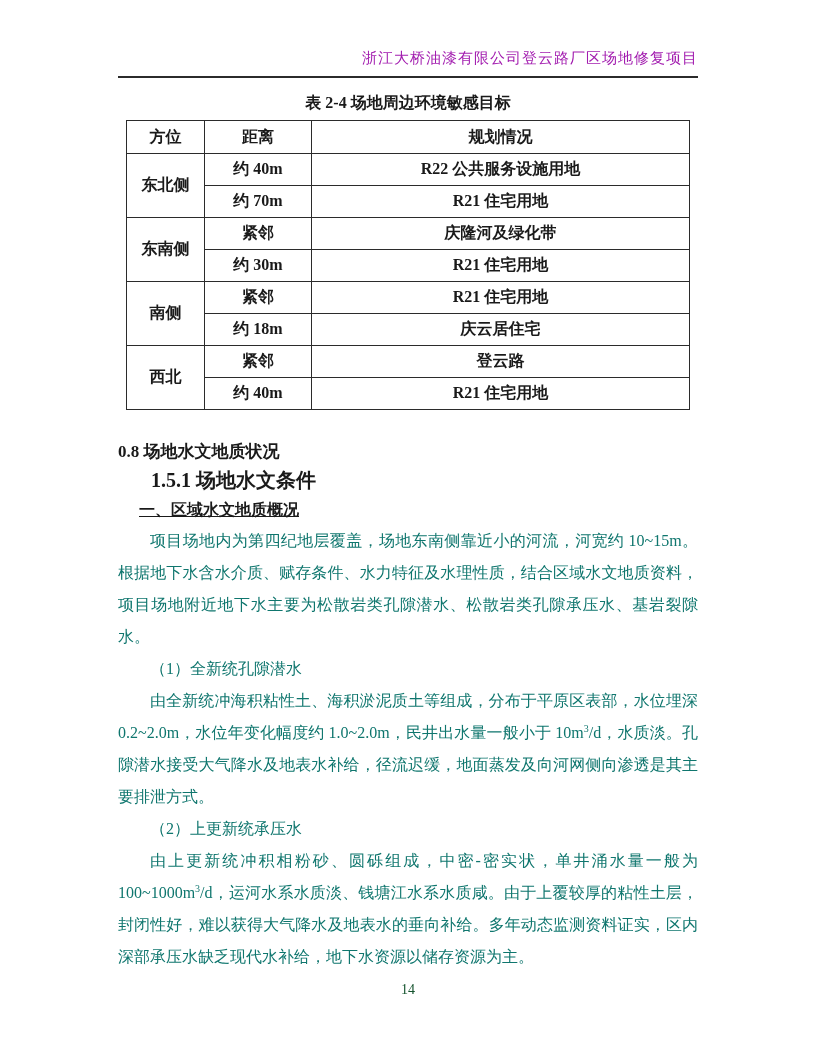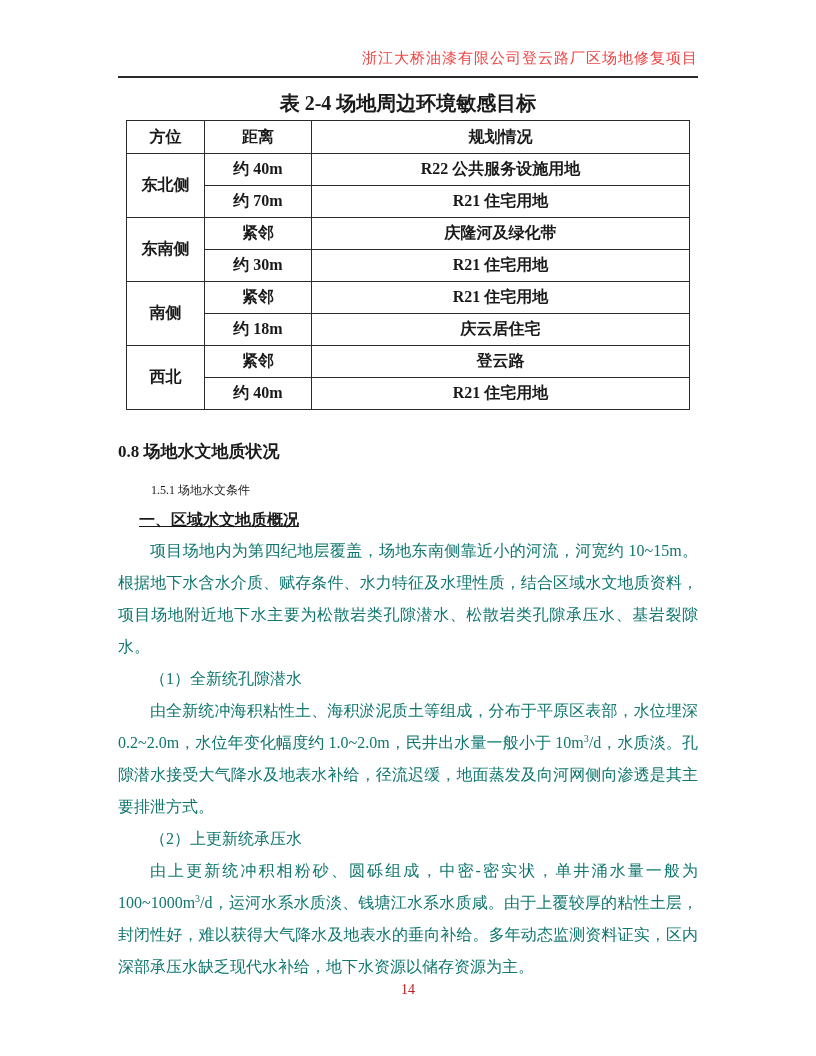--- a/index.html
+++ b/index.html
@@ -16,34 +16,34 @@
   }
   .content { width: 580px; margin: 0 auto; }
 
   
   .hdr { padding-top: 48px; }
   .hdr-text {
     text-align: right;
     font-size: 15px;
     line-height: 20px;
     letter-spacing: 1px;
-    color: #ef4444;
+    color: #a21caf;
   }
   .hdr-rule {
     margin-top: 8px;
     border-top: 2px solid #2b2b2b;
     height: 0;
   }
 
   
   .tbl-title {
     margin-top: 14px;
     text-align: center;
     font-weight: bold;
-    font-size: 20px;
+    font-size: 16px;
     line-height: 22px;
   }
   table.targets {
     margin: 9px auto 0 auto;
     border-collapse: collapse;
     width: 563px;
     table-layout: fixed;
   }
   table.targets col.c1 { width: 78px; }
   table.targets col.c2 { width: 107px; }
@@ -60,25 +60,24 @@
   table.targets { border: 1.5px solid #2b2b2b; margin-top: 6px; }
 
   
   .h-15 {
     margin-top: 29px;
     font-size: 17px;
     line-height: 26px;
     font-weight: bold;
   }
   .h-151 {
-    margin-top: 10px;
     margin-left: 33px;
-    font-size: 12px;
+    font-size: 20px;
     line-height: 30px;
-    font-weight: normal;
+    font-weight: bold;
   }
   .h-sub {
     margin-left: 21px;
     font-size: 16px;
     line-height: 30px;
     font-weight: bold;
     text-decoration: underline;
   }
 
   
@@ -96,21 +95,21 @@
   }
 
   
   .page-num {
     position: absolute;
     top: 982px;
     left: 0;
     right: 0;
     text-align: center;
     font-size: 14px;
-    color: #b91c1c;
+    color: #14532d;
   }
 </style>
 </head>
 <body>
 
 <div class="page">
 
   <div class="content">
 
     <div class="hdr">

